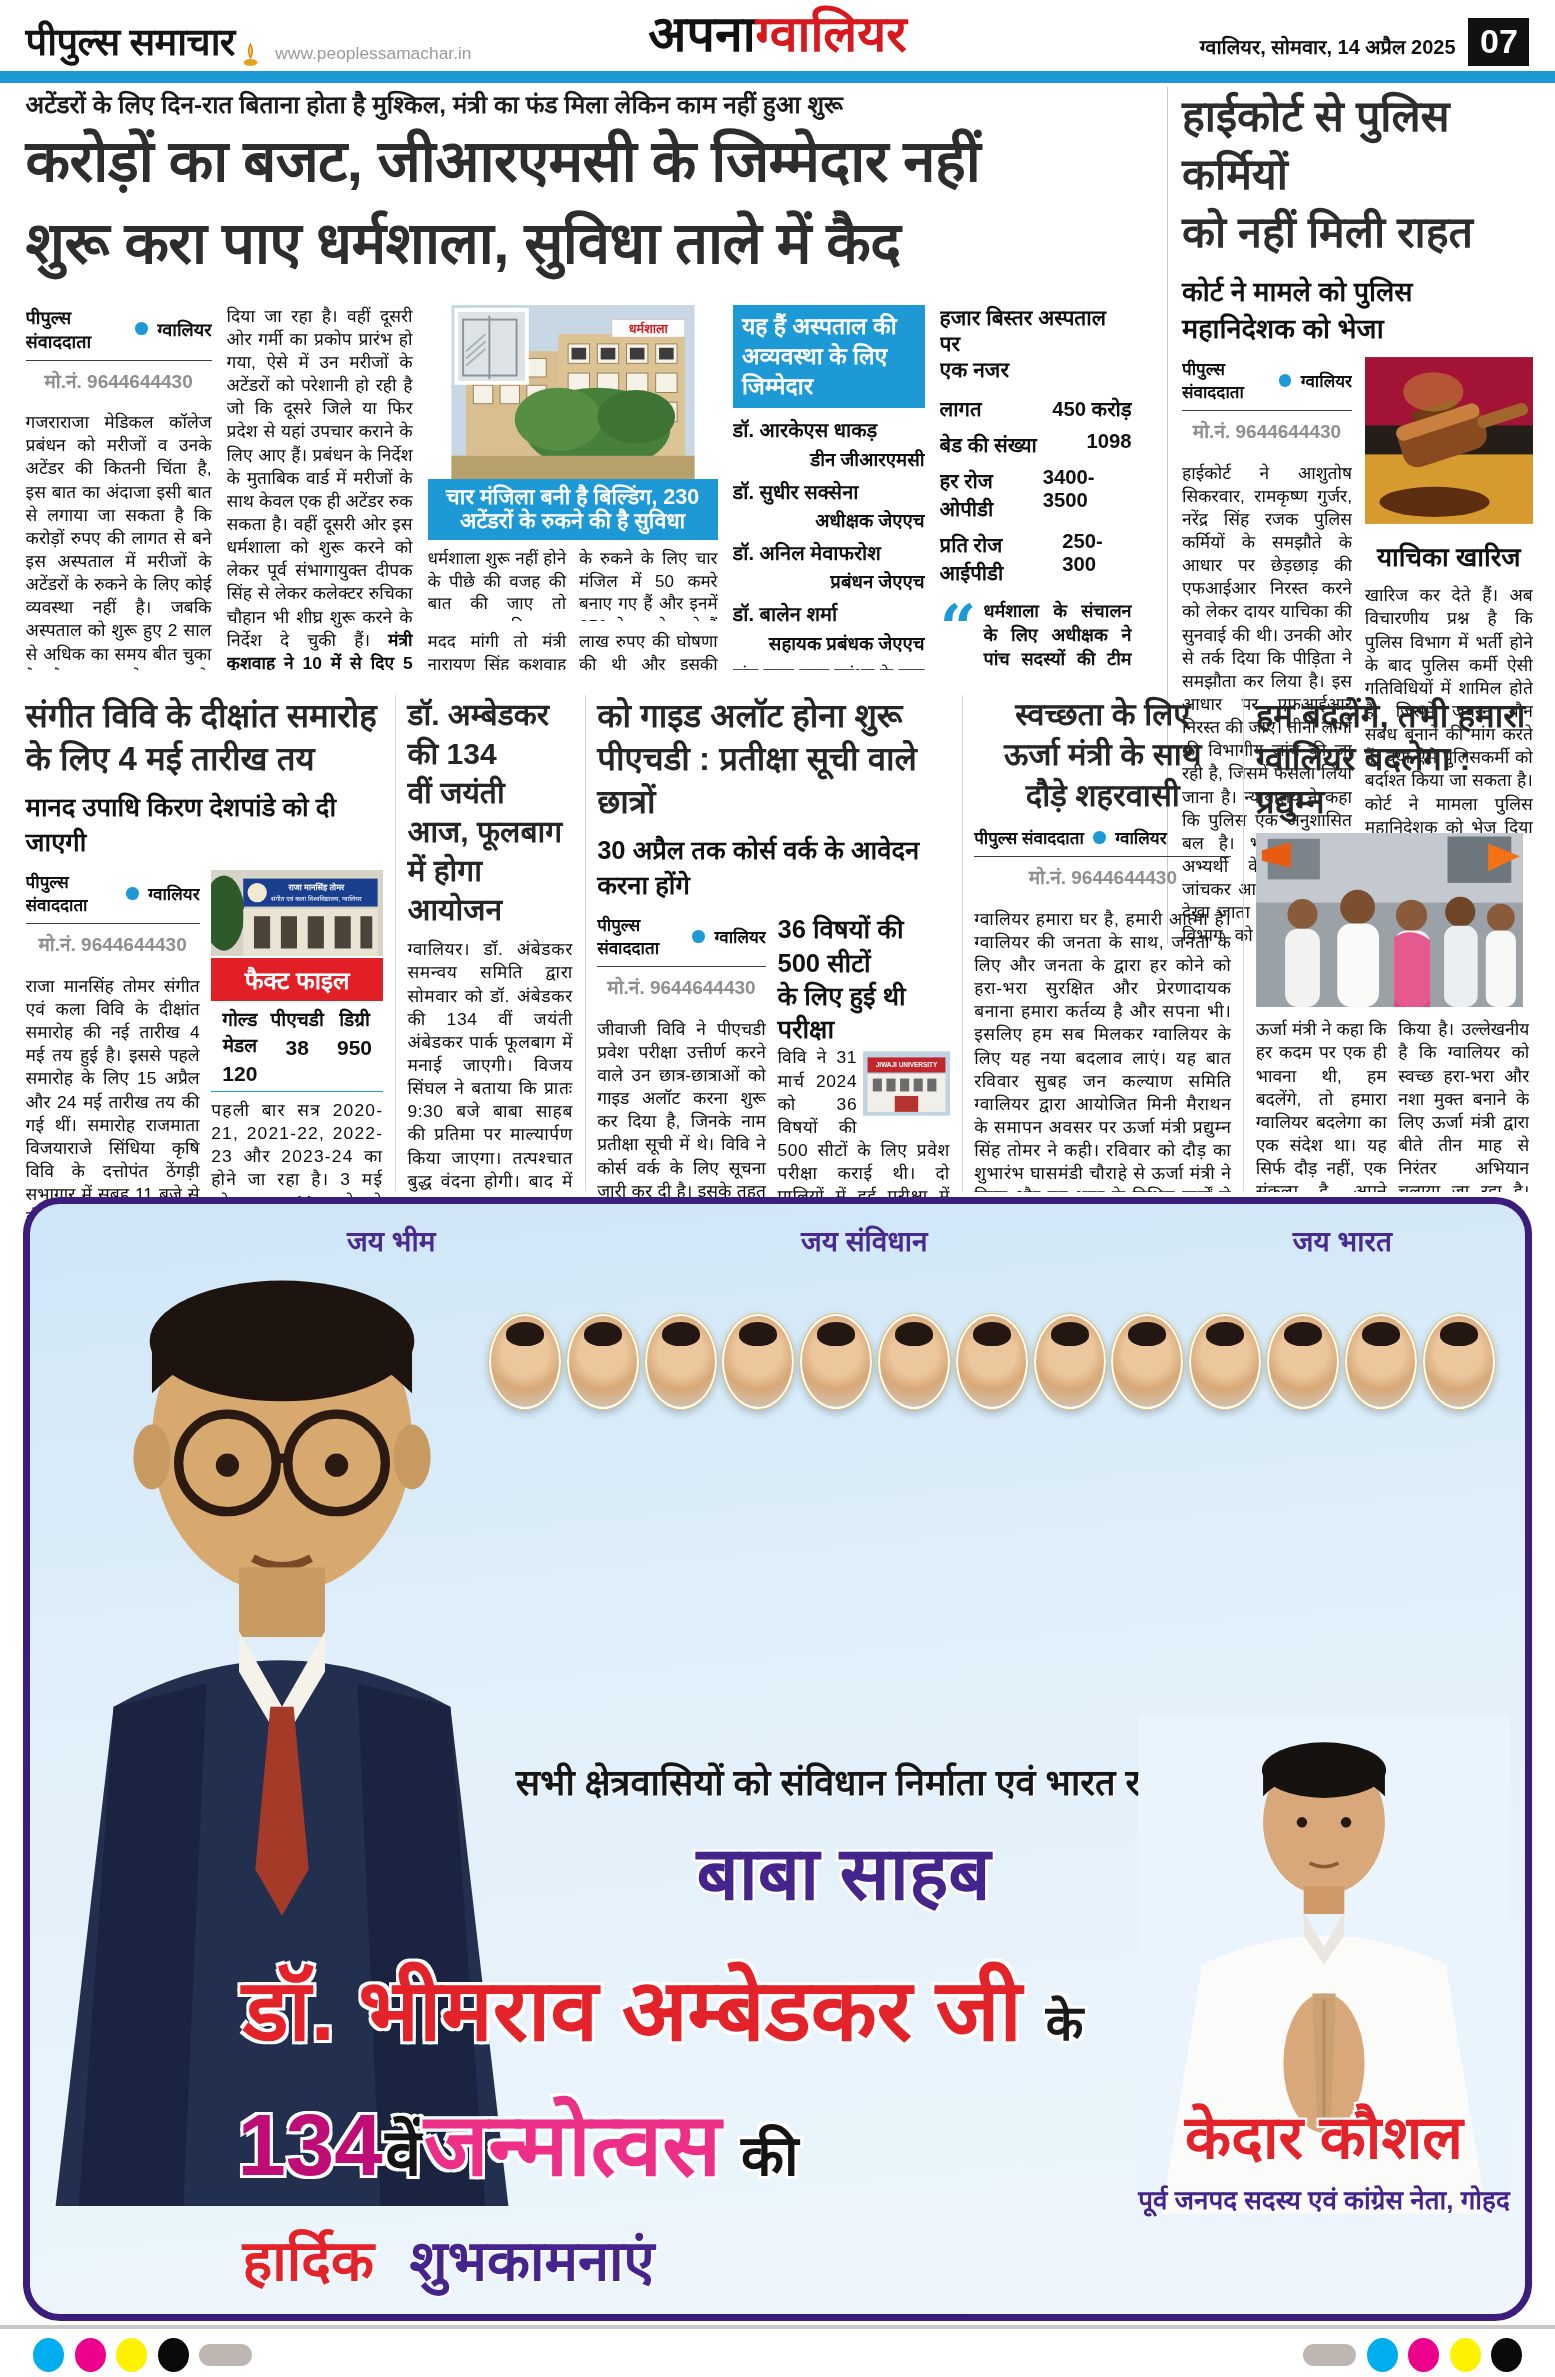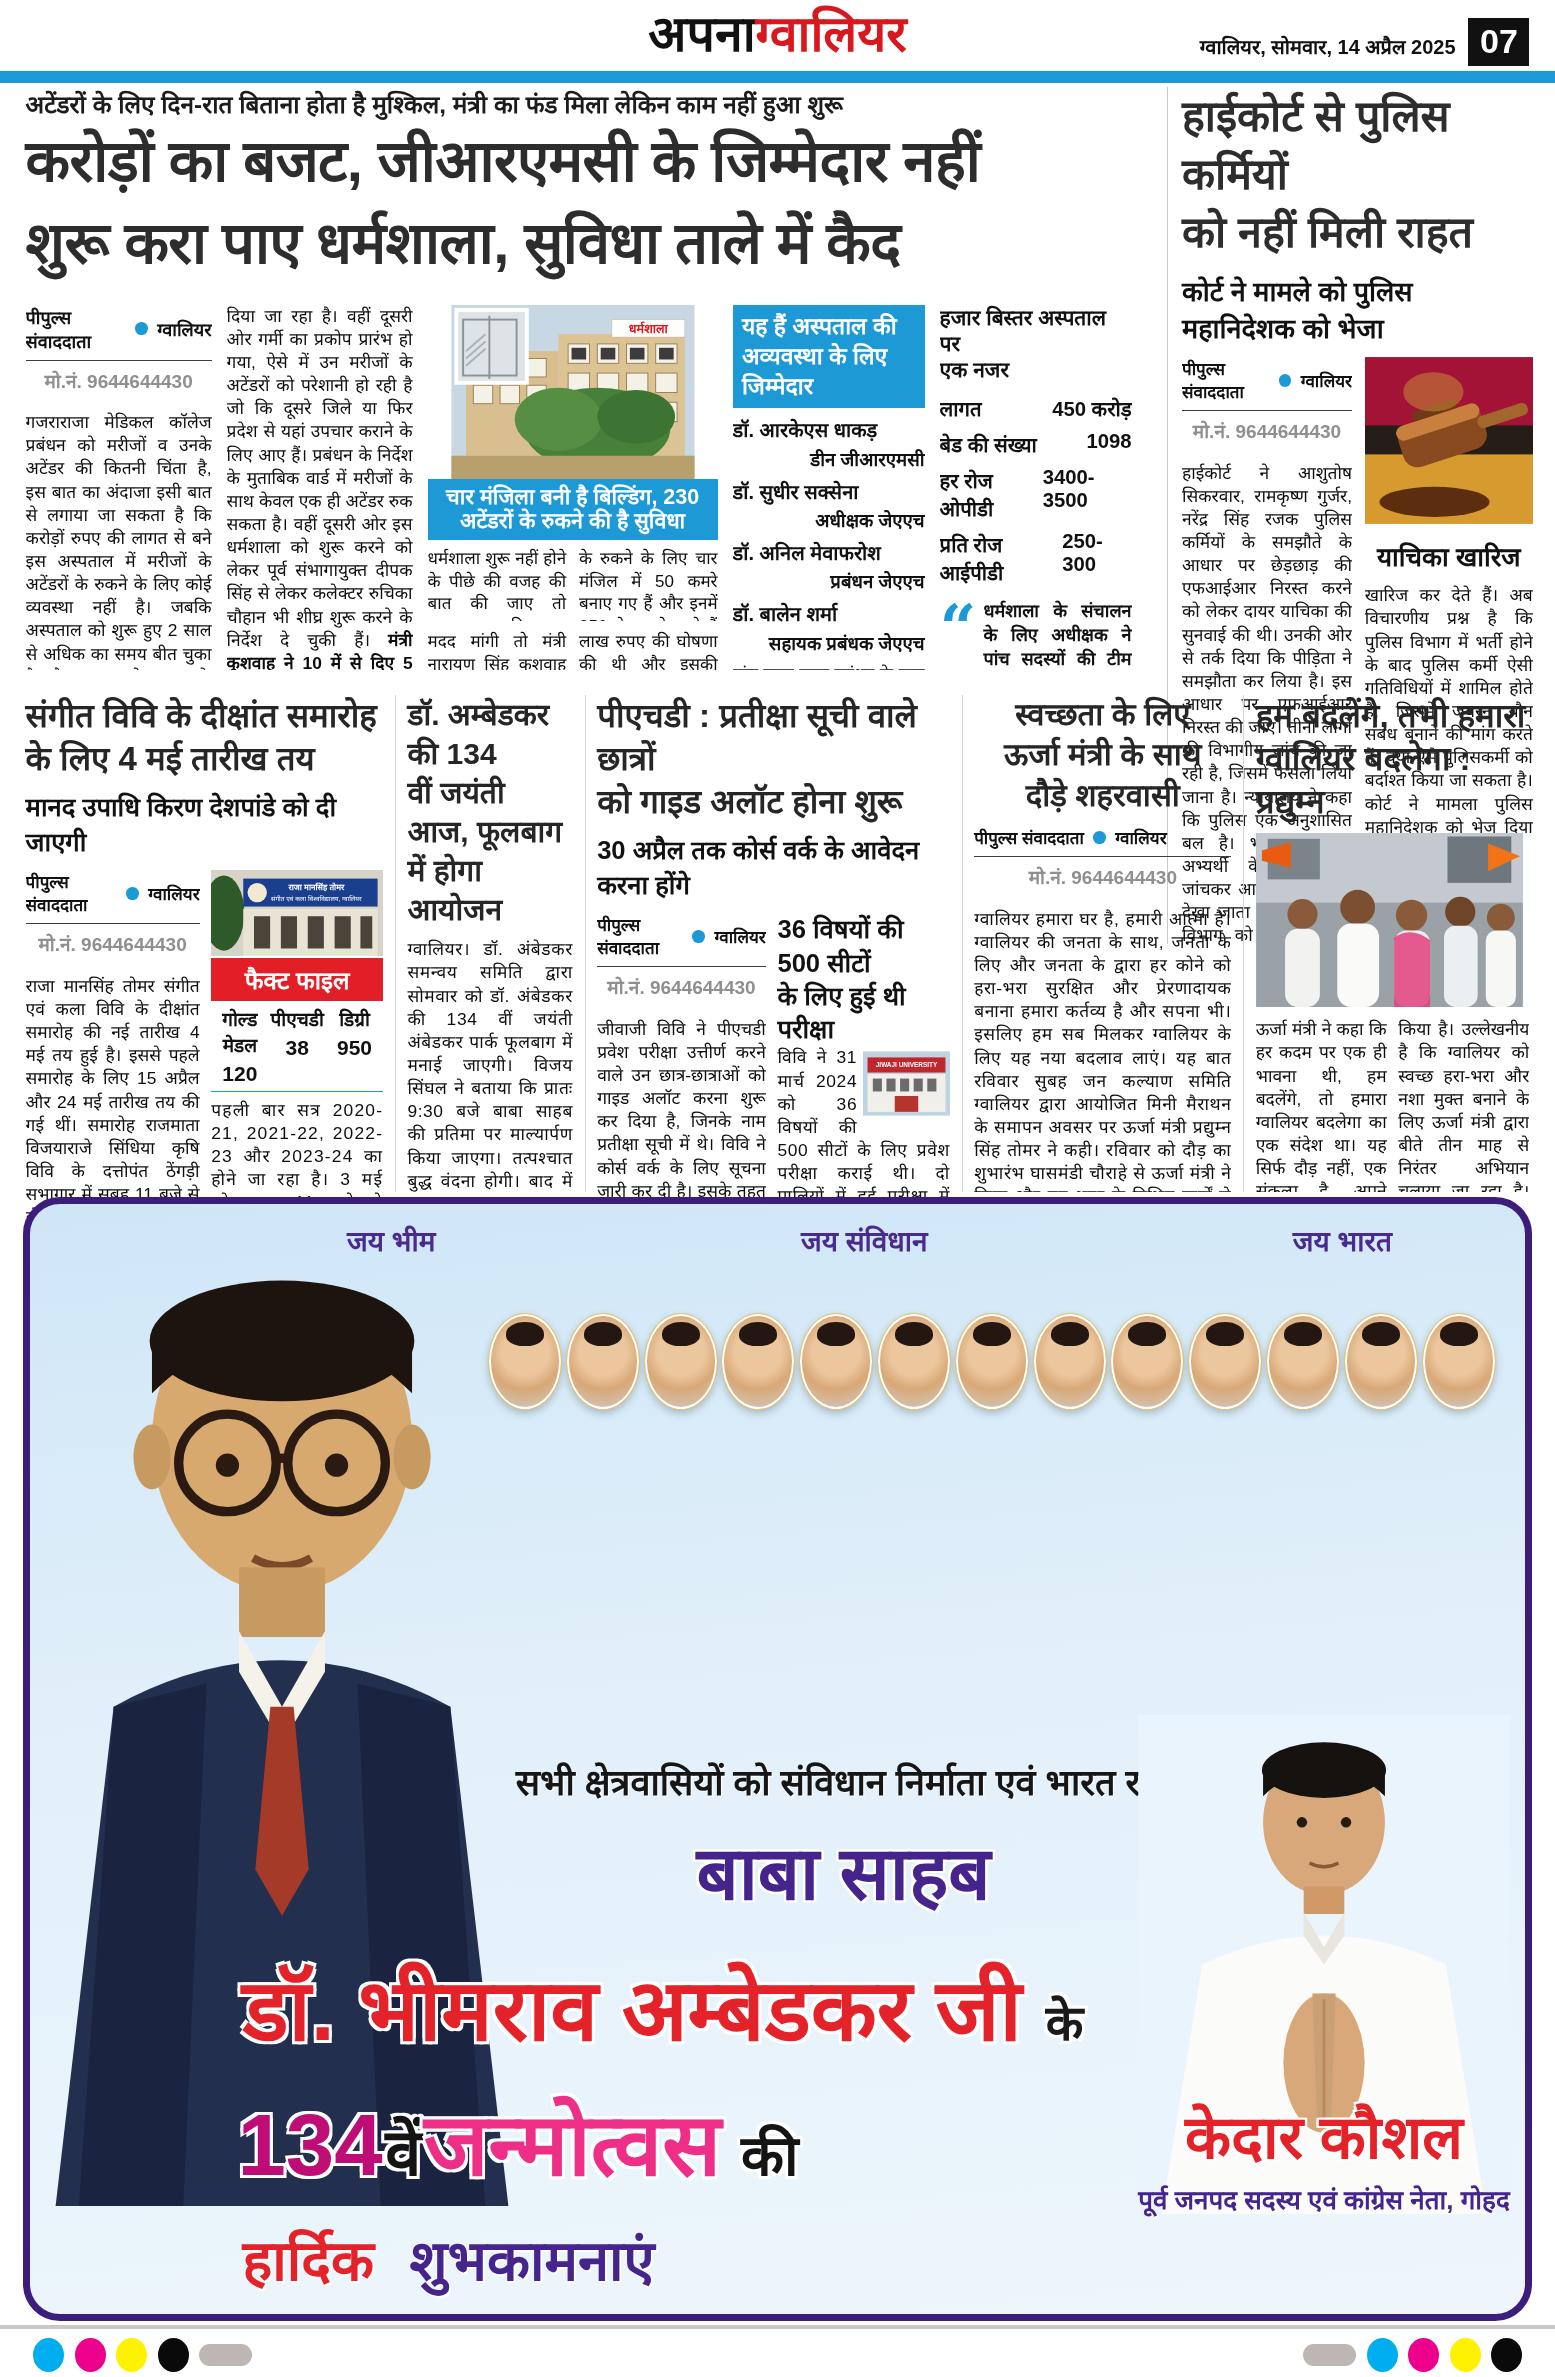--- a/index.html
+++ b/index.html
@@ -108,20 +108,28 @@
   .c { background:#00aeef; } .m { background:#ec008c; } .y { background:#fff200; } .k { background:#0a0a0a; }
   .graybar { width:53px; height:22px; border-radius:11px; background:#bdb6b2; }
   svg text { font-family:"Liberation Sans","DejaVu Sans",sans-serif; }
 </style>
 </head>
 <body>
 
 <div class="page">
 
   <div class="masthead">
+    <div class="logo-wrap">
+      <span class="logo">पीपुल्स समाचार</span>
+      <svg class="logo-flame" viewBox="0 0 26 40">
+        <ellipse cx="13" cy="34" rx="12" ry="6" fill="#e8a020"></ellipse>
+        <path d="M13 2 Q20 14 13 26 Q6 14 13 2 Z" fill="#f5c33b" stroke="#d97b14" stroke-width="2"></path>
+      </svg>
+      <span class="website">www.peoplessamachar.in</span>
+    </div>
     <div class="section-title">
       <span>अपना</span><span class="red">ग्वालियर</span>
     </div>
     <div class="mast-right">
       <span class="dateline">ग्वालियर, सोमवार, 14 अप्रैल 2025</span>
       <span class="page-no">07</span>
     </div>
   </div>
   <div class="bluebar"></div>
 
@@ -361,22 +369,22 @@
       <div class="mid-h" style="font-size:30px;">
         <div>डॉ. अम्बेडकर की 134</div>
         <div>वीं जयंती आज, फूलबाग</div>
         <div>में होगा आयोजन</div>
       </div>
       <p class="body-text" style="margin-top:9.3px; height:360px; overflow:hidden; letter-spacing:0.6px;">ग्वालियर। डॉ. अंबेडकर समन्वय समिति द्वारा सोमवार को डॉ. अंबेडकर की 134 वीं जयंती अंबेडकर पार्क फूलबाग में मनाई जाएगी। विजय सिंघल ने बताया कि प्रातः 9:30 बजे बाबा साहब की प्रतिमा पर माल्यार्पण किया जाएगा। तत्पश्चात बुद्ध वंदना होगी। बाद में शाम 5 बजे सांस्कृतिक कार्यक्रम होगा। कार्यक्रम में मुख्य अतिथि डॉ. इला गौतम व विशेष अतिथि प्रो. उत्सव आनन्द व बलवन्त सिंह कुशवाह होंगे। शाम 6 बजे से अतिथियों का उद्बोधन होगा। एड. राकेश उच्चारिया अध्यक्ष, सन्तोष राजौरिया, भारत वारसी, पूरन सिंह सूर्यवंशी, बद्रीप्रसाद गौतम, सुशील कुमार गोयल, प्रेमपाल बौद्ध ने कार्यक्रम को सफल बनाने की अपील की है।</p>
     </div>
 
     <div class="mid-art" style="width:377px;">
       <div class="mid-h">
+        <div>को गाइड अलॉट होना शुरू</div>
         <div>पीएचडी : प्रतीक्षा सूची वाले छात्रों</div>
-        <div>को गाइड अलॉट होना शुरू</div>
       </div>
       <div class="mid-sub">30 अप्रैल तक कोर्स वर्क के आवेदन करना होंगे</div>
       <div class="cols2" style="margin-top:11.6px;">
         <div style="width:174px;" class="clip">
           <div class="byline-row" style="font-size:17px;">
             <span>पीपुल्स संवाददाता</span>
             <span class="byline-dot"></span>
             <span>ग्वालियर</span>
           </div>
           <div class="phone">मो.नं. 9644644430</div>

